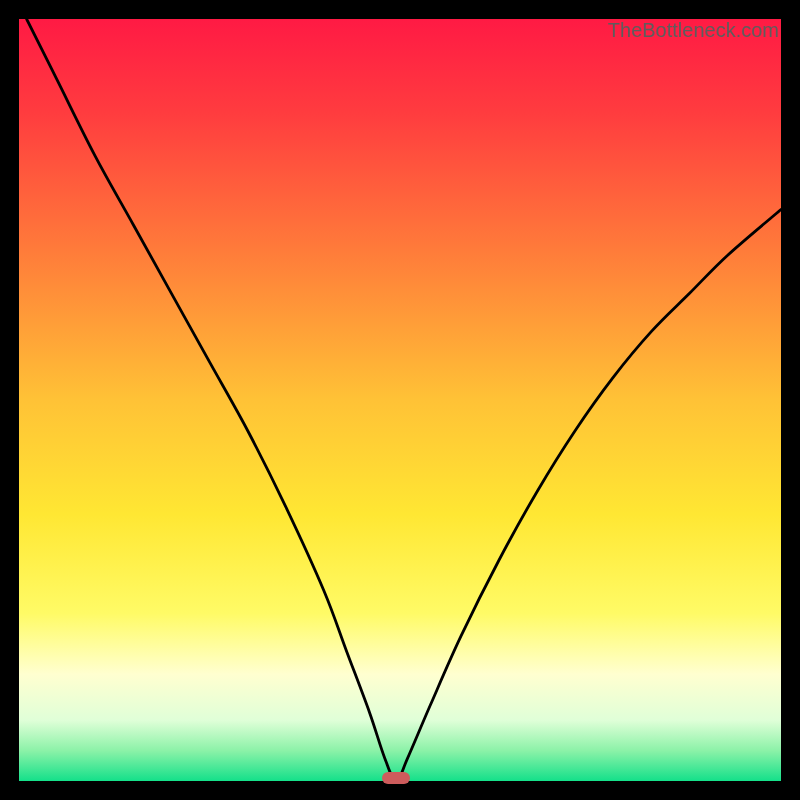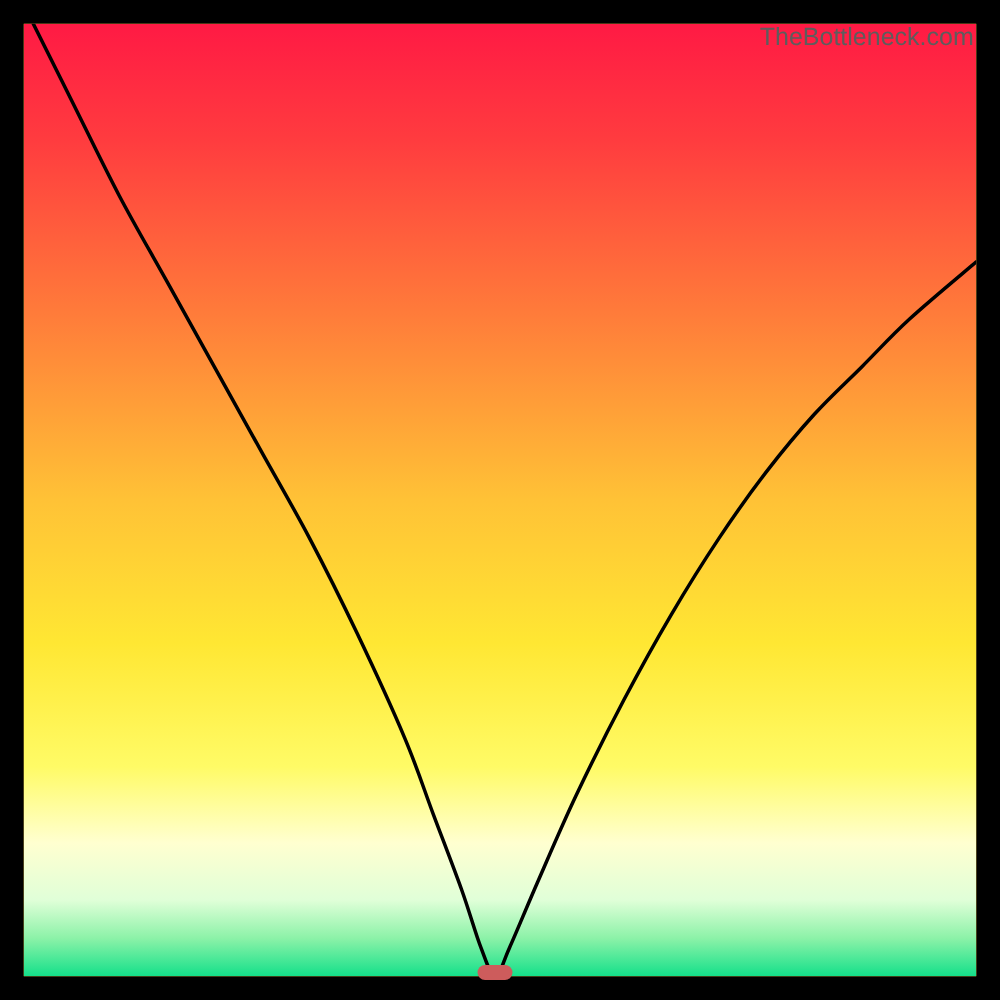--- a/index.html
+++ b/index.html
@@ -10,21 +10,21 @@
     background: #000;
     overflow: hidden;
     font-family: Arial, Helvetica, sans-serif;
   }
   .frame {
     position: absolute;
     left: 19px;
     top: 19px;
     width: 762px;
     height: 762px;
-    background: #fde047;
+    background: #c4b5fd;
   }
   .plot {
     position: absolute;
     left: 0;
     top: 0;
     width: 762px;
     height: 762px;
   }
   .watermark {
     position: absolute;

